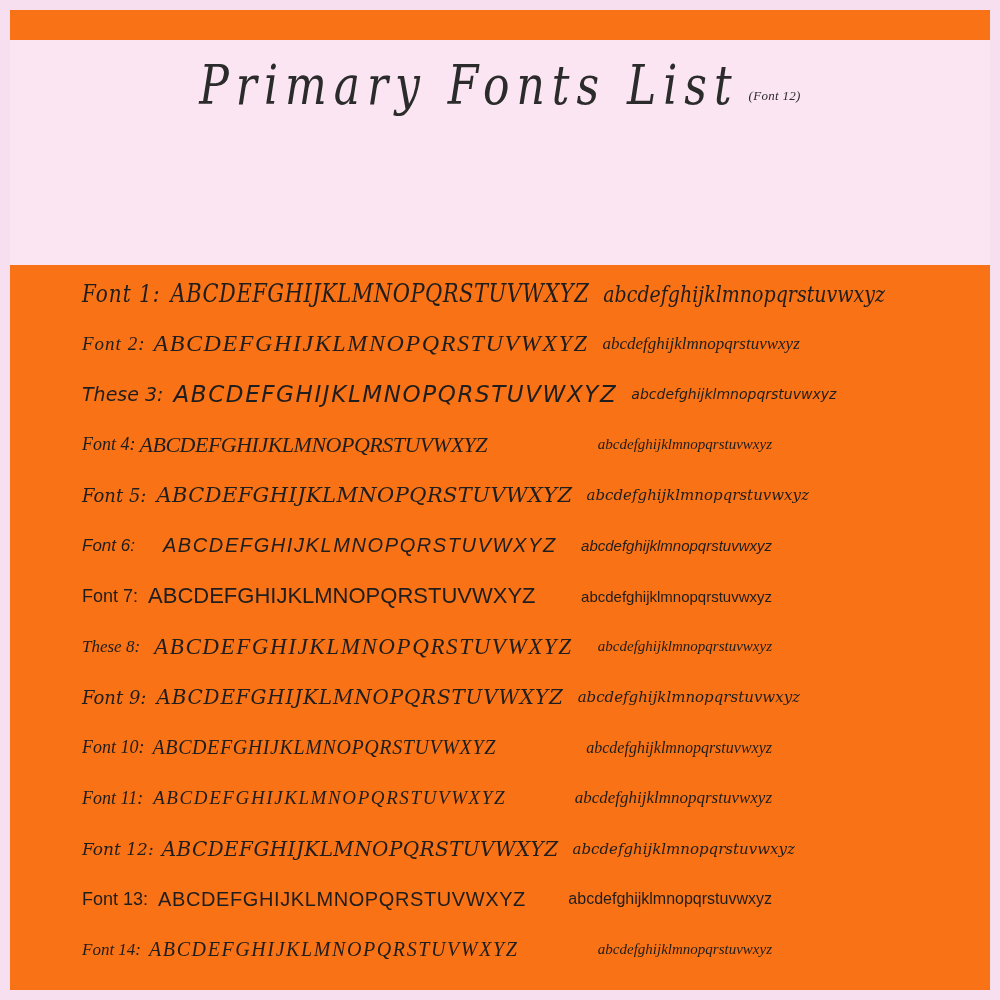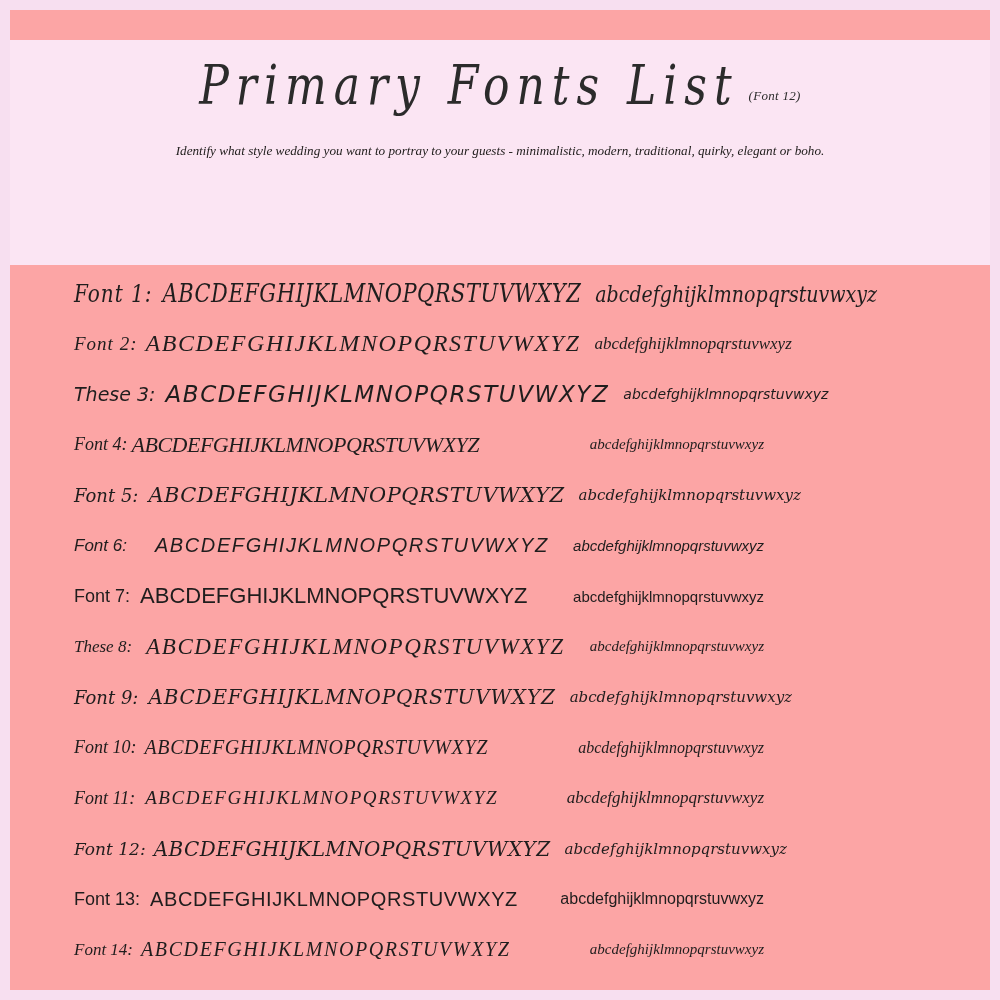--- a/index.html
+++ b/index.html
@@ -12,21 +12,21 @@
     background: #ffffff;
     font-family: "Liberation Serif", serif;
     overflow: hidden;
   }
   .page {
     position: relative;
     width: 1000px;
     height: 1000px;
     box-sizing: border-box;
     border: 10px solid #f7dff0;
-    background: #fca5a5;
+    background: #f97316;
   }
   .header-band {
     position: absolute;
     left: 0;
     top: 30px;
     width: 980px;
     height: 225px;
     background: #fbe5f3;
   }
   .title-row {
@@ -73,21 +73,21 @@
     font-weight: bold;
     font-style: italic;
   }
   .intro .line {
     display: block;
     white-space: nowrap;
   }
 
   .list {
     position: absolute;
-    left: 0;
+    left: 8px;
     top: 258px;
     width: 812px;
     height: 710px;
   }
   .font-row {
     position: relative;
     height: 50.5px;
     padding: 0 58px 0 64px;
     box-sizing: border-box;
     white-space: nowrap;
@@ -125,21 +125,20 @@
 
 <div class="page">
 
   <div class="header-band"></div>
 
   <div class="title-row">
     <span class="title">Primary Fonts List</span><span class="title-note">(Font 12)</span>
   </div>
 
   <div class="intro">
-    <span class="line">Identify what style wedding you want to portray to your guests - minimalistic, modern, traditional, quirky, elegant or boho.</span>
   </div>
 
   <div class="list">
 
     <div class="font-row">
       <span class="row-label s-serif-i stretch" style="font-size:20px;letter-spacing:1px;">Font 1:</span>
       <span class="row-upper s-serif-i stretch" style="font-size:21px;letter-spacing:0.5px;padding-left:10px;">ABCDEFGHIJKLMNOPQRSTUVWXYZ</span>
       <span class="row-lower s-serif-i stretch" style="font-size:19px;">abcdefghijklmnopqrstuvwxyz</span>
     </div>
 

